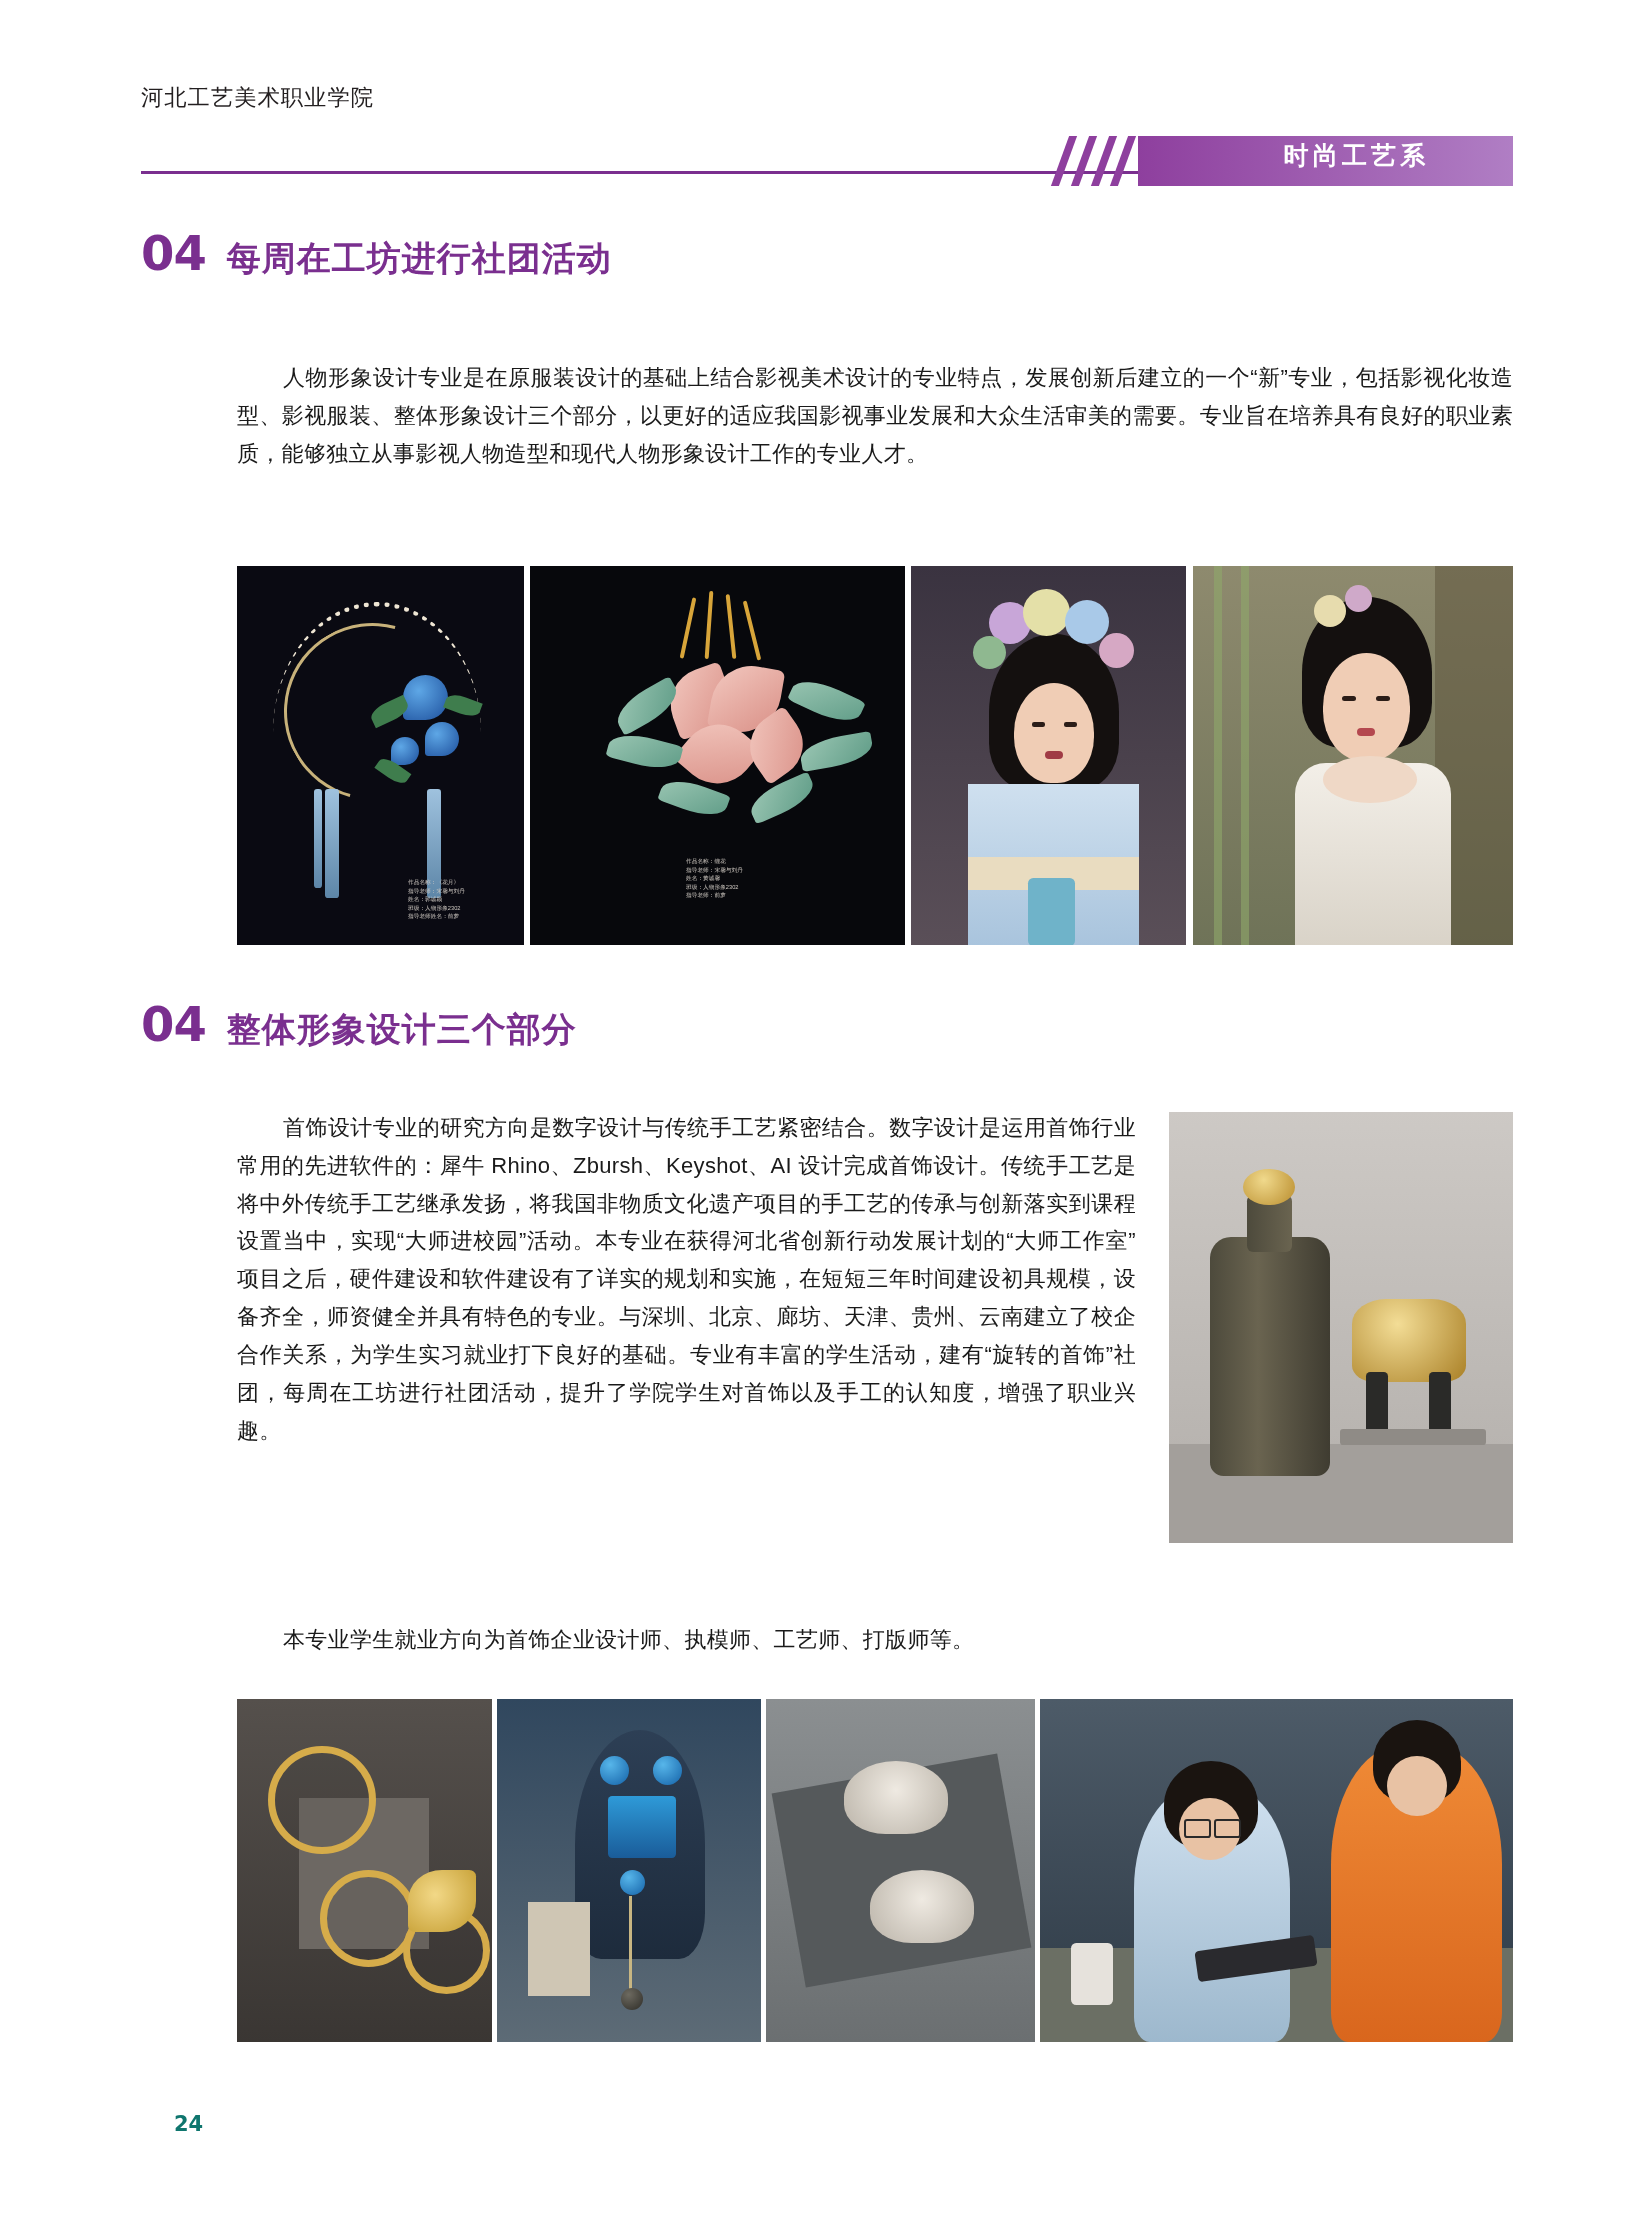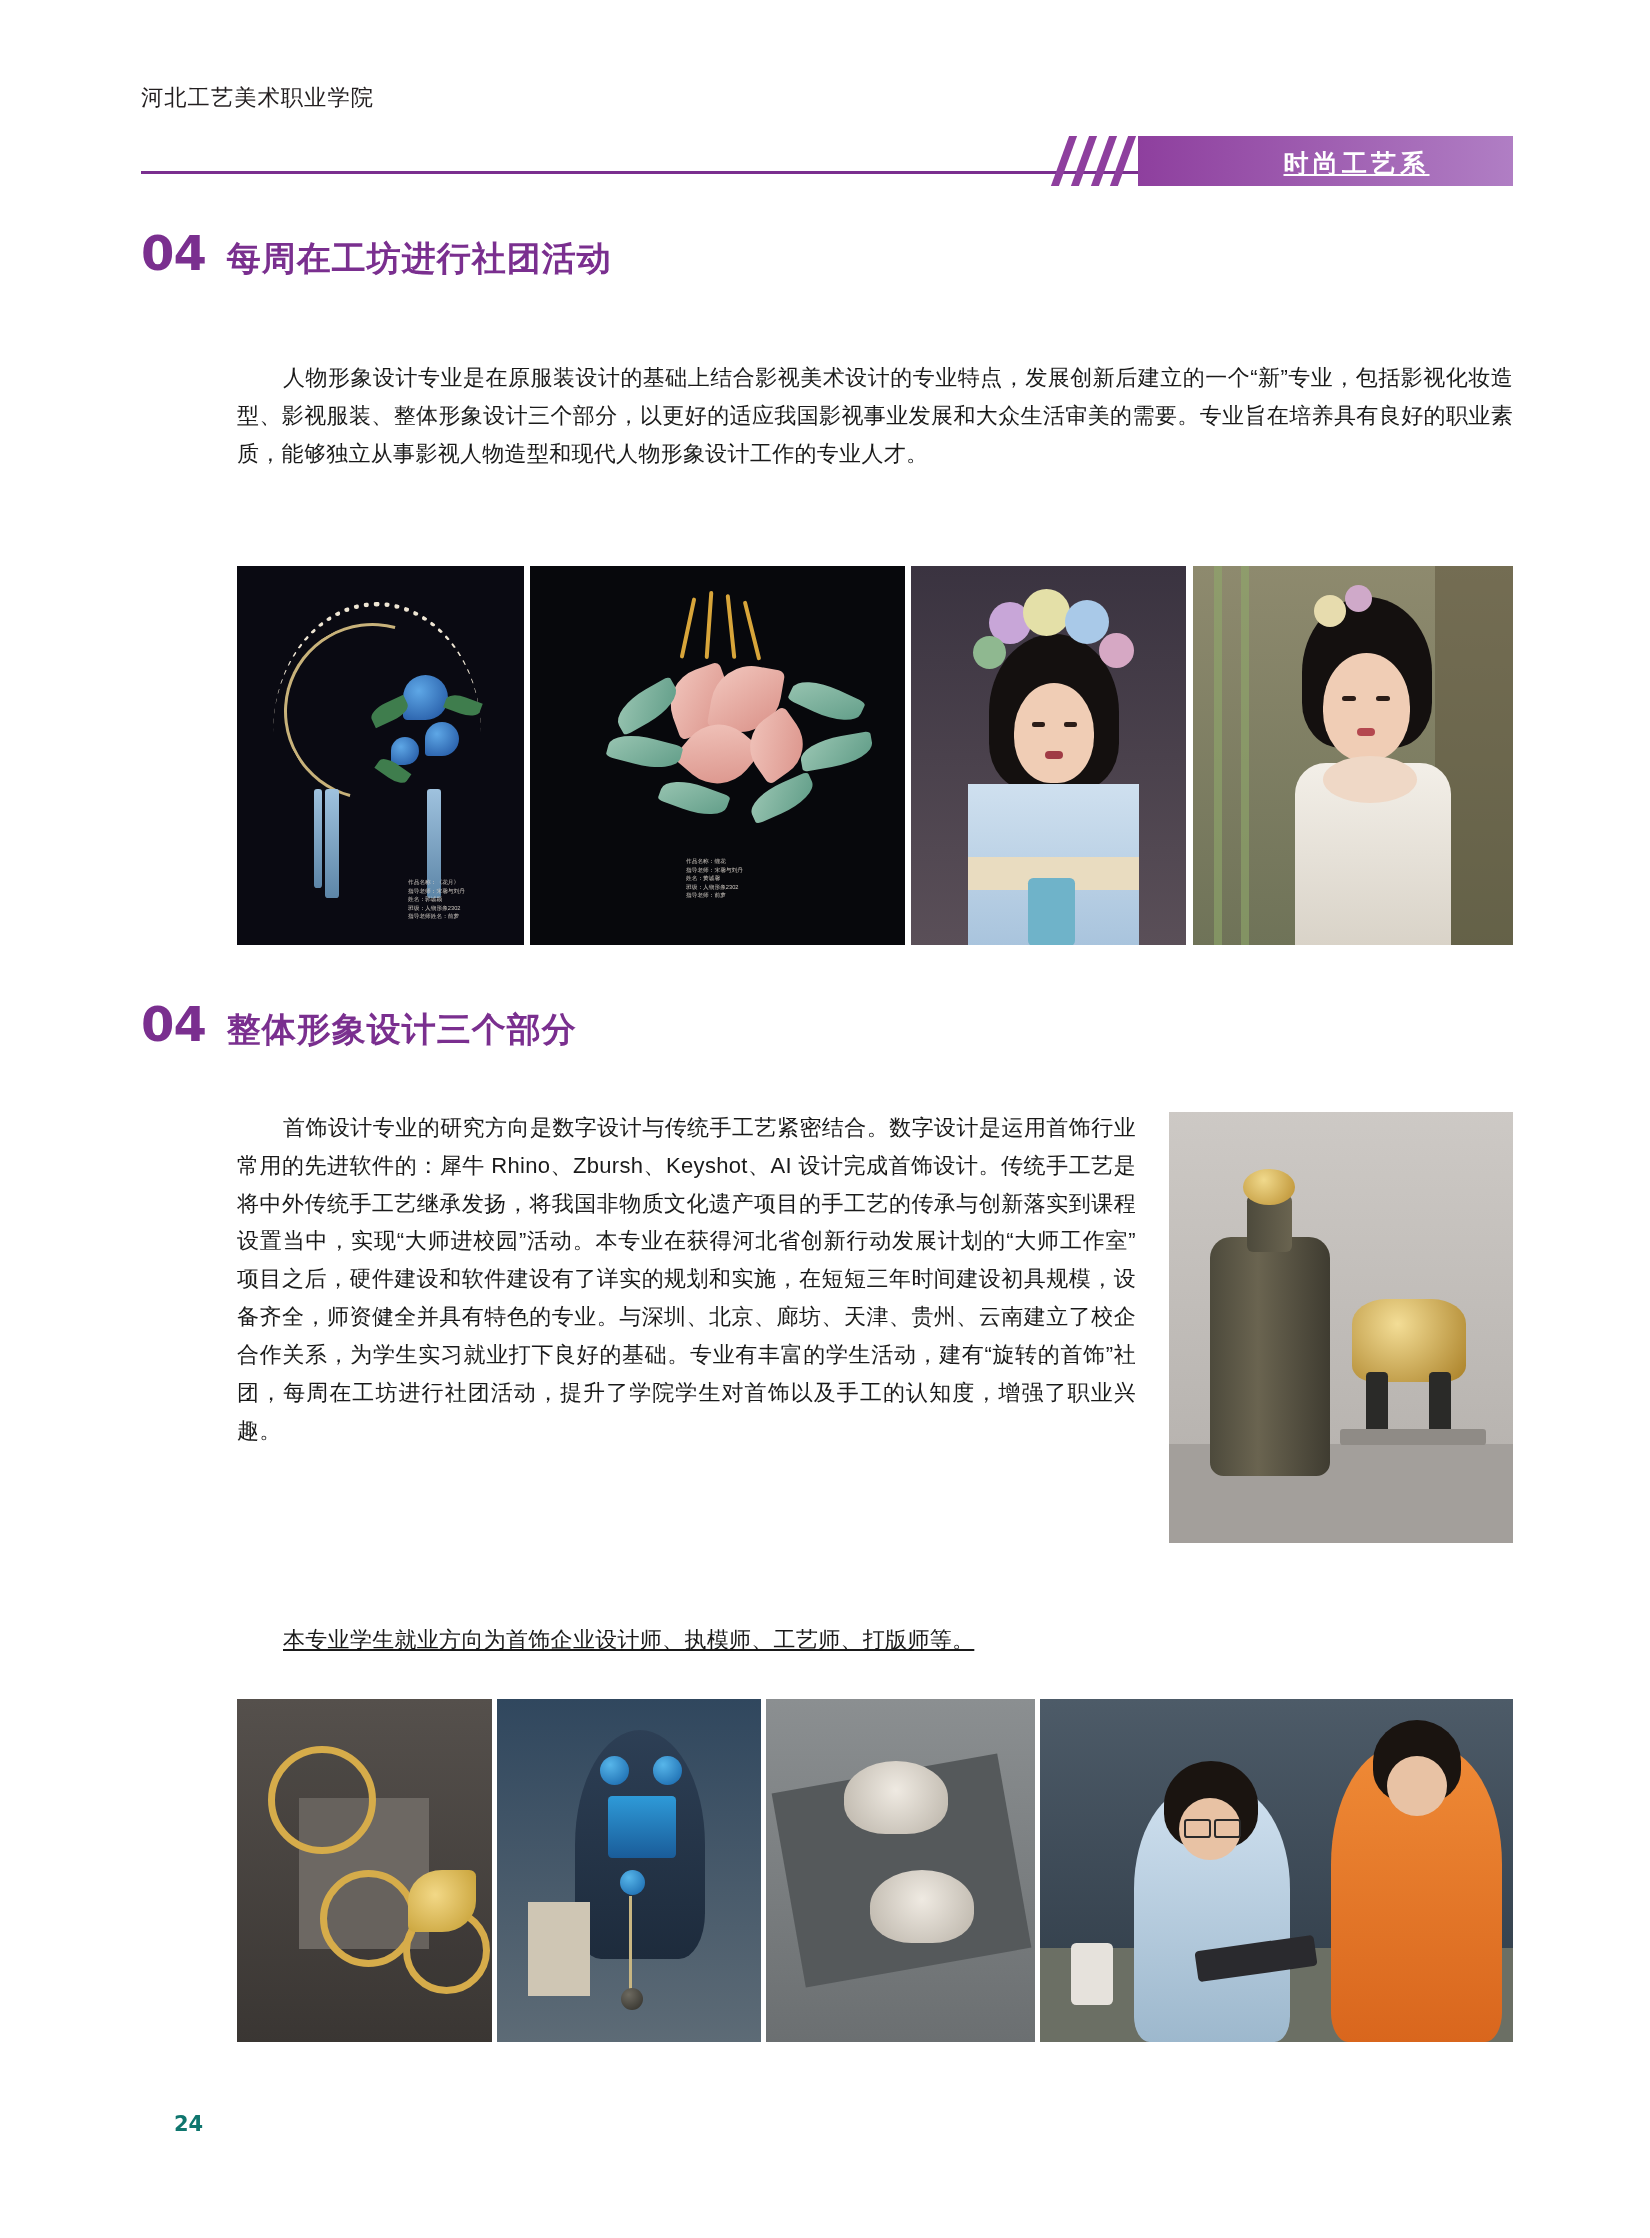--- a/index.html
+++ b/index.html
@@ -45,28 +45,27 @@
     position: absolute;
     left: 1138px;
     top: 136px;
     width: 375px;
     height: 50px;
     background: linear-gradient(90deg, #8e3f9e 0%, #b07ec4 100%);
   }
   .dept-label {
     position: absolute;
     left: 1211px;
-    top: 147px;
+    top: 139px;
     width: 291px;
     font-size: 25px;
     letter-spacing: 4.2px;
     color: #ffffff;
     font-weight: bold;
     text-align: center;
-    text-decoration: underline;
   }
   .slashes {
     position: absolute;
     left: 1055px;
     top: 136px;
     width: 88px;
     height: 50px;
   }
   .slashes span {
     position: absolute;
@@ -376,21 +375,21 @@
   <div style="position:absolute; left:130px; top:190px; width:94px; height:47px; background:#efd8c6; border-radius:50%;"></div>
 </div>
 
 <div class="section-head" style="left:141px; top:1000px;">
   <span class="sec-num">04</span>
   <span class="sec-title">整体形象设计三个部分</span>
 </div>
 
 <div class="body-par" style="left:237px; top:1109px; width:899px;">首饰设计专业的研究方向是数字设计与传统手工艺紧密结合。数字设计是运用首饰行业常用的先进软件的：犀牛 Rhino、Zbursh、Keyshot、AI 设计完成首饰设计。传统手工艺是将中外传统手工艺继承发扬，将我国非物质文化遗产项目的手工艺的传承与创新落实到课程设置当中，实现“大师进校园”活动。本专业在获得河北省创新行动发展计划的“大师工作室”项目之后，硬件建设和软件建设有了详实的规划和实施，在短短三年时间建设初具规模，设备齐全，师资健全并具有特色的专业。与深圳、北京、廊坊、天津、贵州、云南建立了校企合作关系，为学生实习就业打下良好的基础。专业有丰富的学生活动，建有“旋转的首饰”社团，每周在工坊进行社团活动，提升了学院学生对首饰以及手工的认知度，增强了职业兴趣。</div>
 
-<div class="body-par" style="left:237px; top:1621px; width:1276px;text-decoration:underline;">本专业学生就业方向为首饰企业设计师、执模师、工艺师、打版师等。</div>
+<div class="body-par" style="left:237px; top:1621px; width:1276px;">本专业学生就业方向为首饰企业设计师、执模师、工艺师、打版师等。</div>
 
 <div class="ph img05r">
   <div style="position:absolute; inset:0; background:linear-gradient(180deg,#cdc9c5,#b2aeaa);"></div>
   <div style="position:absolute; left:0; bottom:0; width:344px; height:99px; background:#a39f9b;"></div>
   <div class="bottle" style="left:41px; top:125px; width:120px; height:239px;"></div>
   <div class="bottle-neck" style="left:78px; top:83px; width:45px; height:57px;"></div>
   <div class="gold-lid" style="left:74px; top:57px; width:52px; height:36px;"></div>
   <div class="gold-beast" style="left:183px; top:187px; width:114px; height:83px;"></div>
   <div style="position:absolute; left:197px; top:260px; width:22px; height:68px; background:#2a2a28; border-radius:4.2px;"></div>
   <div style="position:absolute; left:260px; top:260px; width:22px; height:68px; background:#2a2a28; border-radius:4.2px;"></div>

